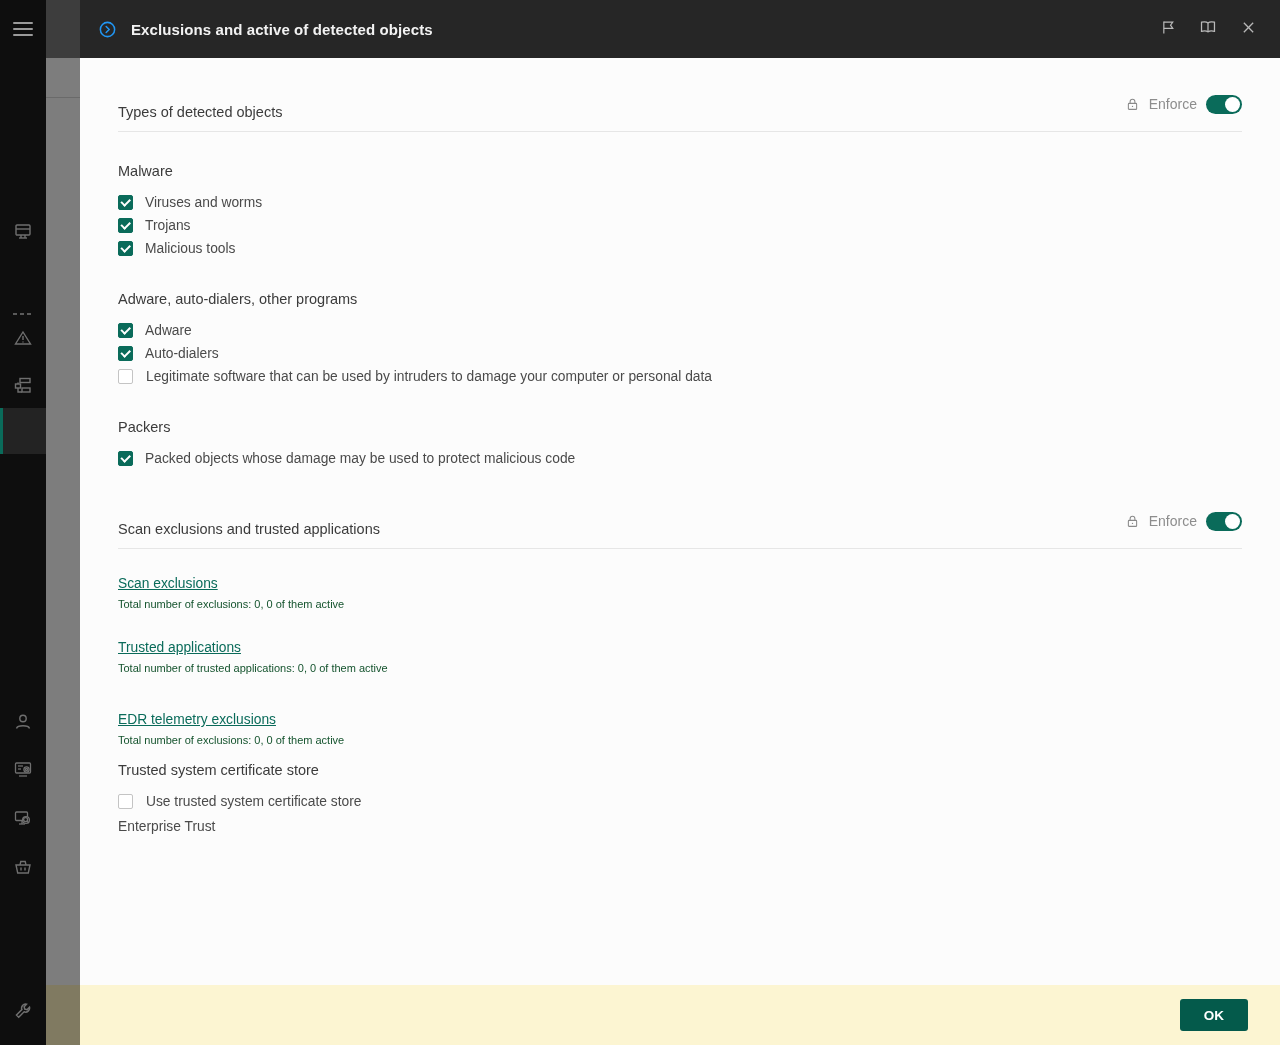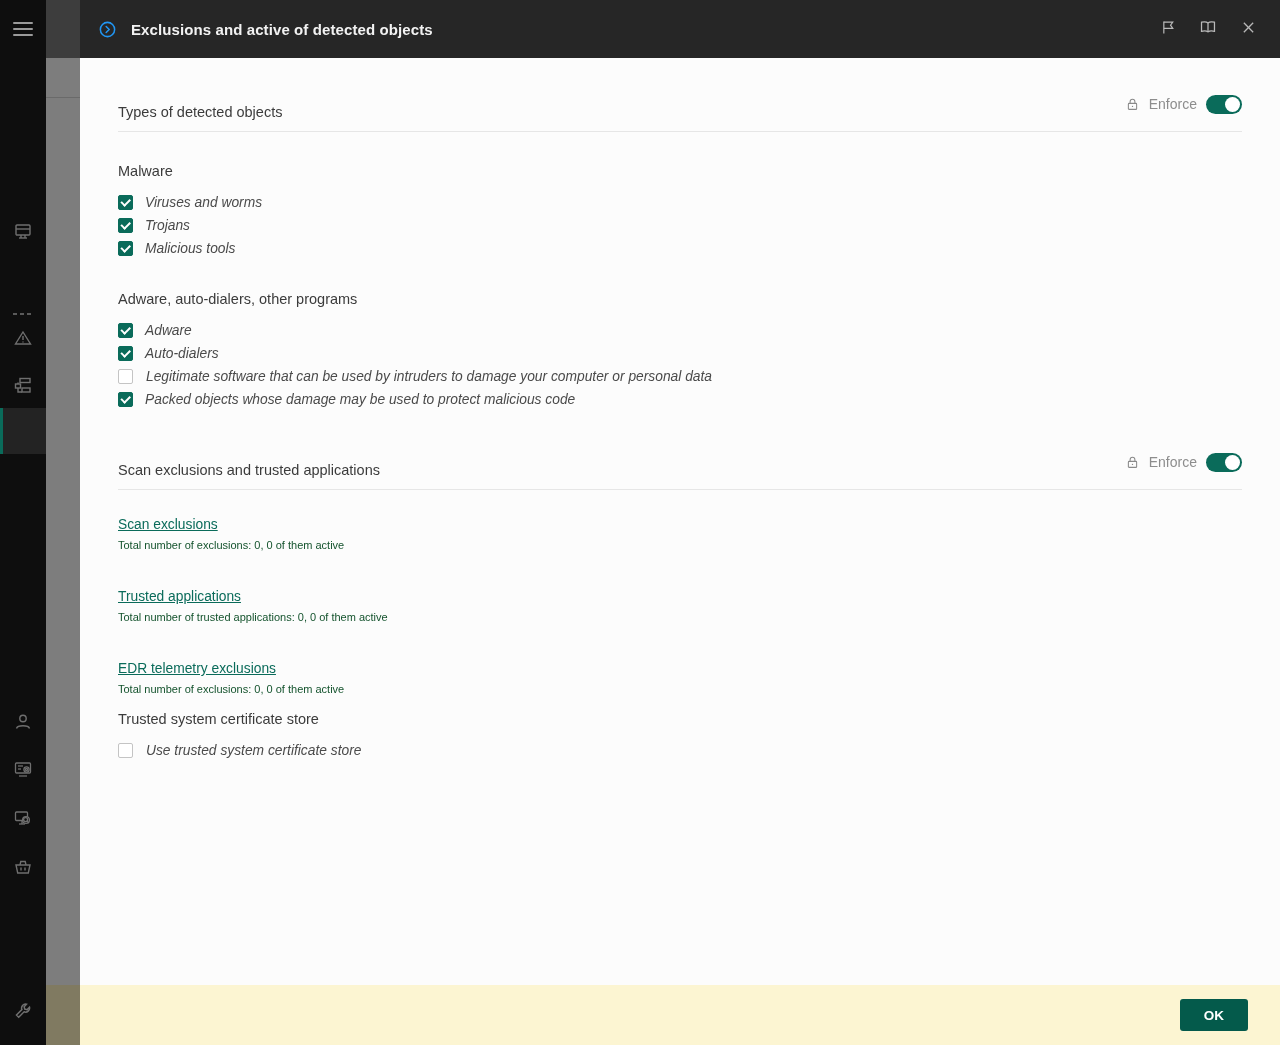--- a/index.html
+++ b/index.html
@@ -111,21 +111,21 @@
     width: 15px; height: 15px; border-radius: 2px; flex: none;
     display: flex; align-items: center; justify-content: center;
   }
   .cb.on { background: #0a6b5a; border: 1px solid #0a6b5a; }
   .cb.off { background: #ffffff; border: 1px solid #c4c4c4; }
   .cb.on::after {
     content: ""; width: 7px; height: 3.5px;
     border-left: 2px solid #fff; border-bottom: 2px solid #fff;
     transform: rotate(-45deg) translate(1px,-1px);
   }
-  .cb-label { margin-left: 12px; font-size: 13.8px; color: #4a4a4a; font-style: italic; }
+  .cb-label { margin-left: 12px; font-size: 13.8px; color: #4a4a4a; }
   .cb-label.wide { margin-left: 13px; }
 
   .spacer-l { height: 35px; }
 
   .link-block { margin-top: 26px; }
   .link-block.first { margin-top: 25px; }
   .ext-link {
     font-size: 13.8px; color: #0a6b5a; text-decoration: underline;
     cursor: pointer; display: inline-block;
   }
@@ -343,20 +343,21 @@
       </div>
       <div class="cb-row">
         <div class="cb on"></div>
         <span class="cb-label">Auto-dialers</span>
       </div>
       <div class="cb-row">
         <div class="cb off"></div>
         <span class="cb-label wide">Legitimate software that can be used by intruders to damage your computer or personal data</span>
       </div>
 
+      <div class="group-title">Packers</div>
       <div class="cb-row">
         <div class="cb on"></div>
         <span class="cb-label">Packed objects whose damage may be used to protect malicious code</span>
       </div>
 
       <div class="spacer-l"></div>
 
       <div class="section-head">
         <div class="section-head-title">Scan exclusions and trusted applications</div>
         <div class="enforce">
@@ -372,35 +373,36 @@
               <div class="knob"></div>
             </div>
         </div>
       </div>
 
       <div class="link-block first">
         <a class="ext-link">Scan exclusions</a>
         <div class="link-sub">Total number of exclusions: 0, 0 of them active</div>
       </div>
 
-      <div class="link-block" style="margin-top:36px">
+      <div class="link-block" style="margin-top:28px">
         <a class="ext-link">Trusted applications</a>
         <div class="link-sub">Total number of trusted applications: 0, 0 of them active</div>
       </div>
 
       <div class="link-block" style="margin-top:36px">
         <a class="ext-link">EDR telemetry exclusions</a>
         <div class="link-sub">Total number of exclusions: 0, 0 of them active</div>
       </div>
 
       <div class="group-title" style="margin-top:16px">Trusted system certificate store</div>
       <div class="cb-row">
         <div class="cb off"></div>
         <span class="cb-label wide">Use trusted system certificate store</span>
       </div>
+      <div class="plain-line">Enterprise Trust</div>
 
     </div>
   </div>
 
   <div class="bottombar">
     <button class="ok-btn">OK</button>
   </div>
 
 </div>
 

